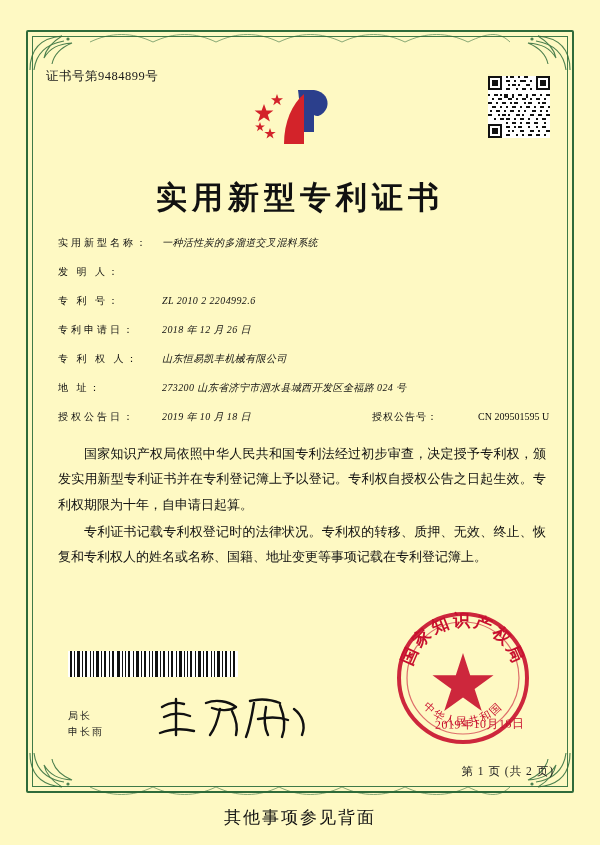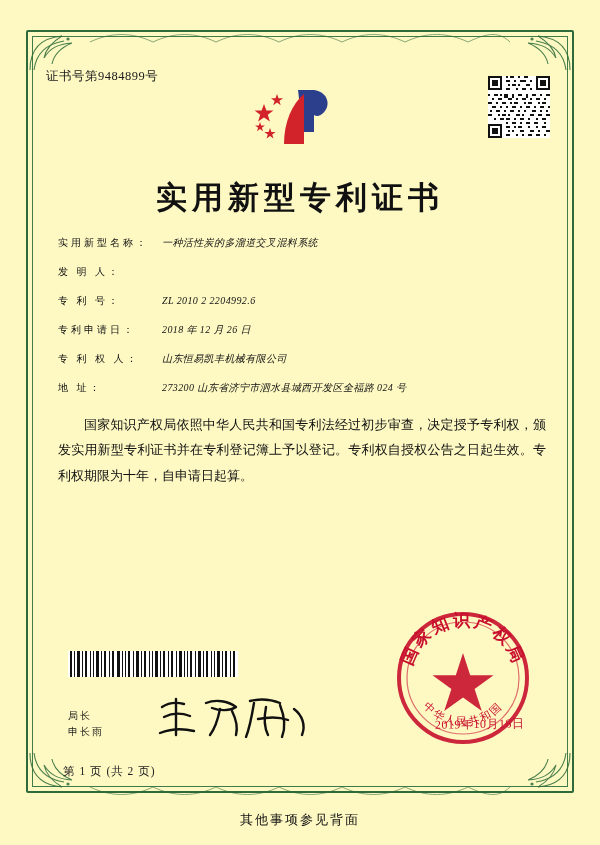--- a/index.html
+++ b/index.html
@@ -196,35 +196,34 @@
     right: 30px;
     bottom: 42px;
     font-size: 12px;
     color: #c8102e;
     letter-spacing: .5px;
     transform: rotate(-1deg);
   }
 
   .page-num {
     position: absolute;
-    left: 0; right: 16px;
+    left: 0; right: 0;
     bottom: -4px;
-    text-align: left;
+    text-align: right;
     font-size: 11.5px;
     color: #222;
     letter-spacing: 1px;
-    margin-left: 17px;
   }
 
   .footer-note {
     position: absolute;
     left: 0; right: 0;
     bottom: 16px;
     text-align: center;
-    font-size: 13px;
+    font-size: 17px;
     letter-spacing: 2px;
     color: #111;
   }
 </style>
 </head>
 <body>
 
 <div class="page">
 
   <div class="frame-outer"></div>
@@ -433,24 +432,31 @@
       <div class="row">
         <span class="lab">专 利 权 人：</span>
         <span class="val">山东恒易凯丰机械有限公司</span>
       </div>
 
       <div class="row">
         <span class="lab">地        址：</span>
         <span class="val">273200 山东省济宁市泗水县城西开发区全福路 024 号</span>
       </div>
 
+      <div class="row two">
+        <span class="lab">授权公告日：</span>
+        <span class="val">2019 年 10 月 18 日</span>
+        <span class="lab2">授权公告号：</span>
+        <span class="val2">CN 209501595 U</span>
+      </div>
 
     </div>
 
     <p class="para">国家知识产权局依照中华人民共和国专利法经过初步审查，决定授予专利权，颁发实用新型专利证书并在专利登记簿上予以登记。专利权自授权公告之日起生效。专利权期限为十年，自申请日起算。</p>
+    <p class="para">专利证书记载专利权登记时的法律状况。专利权的转移、质押、无效、终止、恢复和专利权人的姓名或名称、国籍、地址变更等事项记载在专利登记簿上。</p>
 
     <div class="barcode">
       <svg viewBox="0 0 170 26" shape-rendering="crispEdges">
         <rect width="170" height="26" fill="#fff"></rect>
         <g fill="#111">
           <rect x="2" y="0" width="2" height="26"></rect>
             <rect x="6" y="0" width="1" height="26"></rect>
           <rect x="9" y="0" width="3" height="26"></rect>
             <rect x="14" y="0" width="1" height="26"></rect>
           <rect x="17" y="0" width="2" height="26"></rect>

